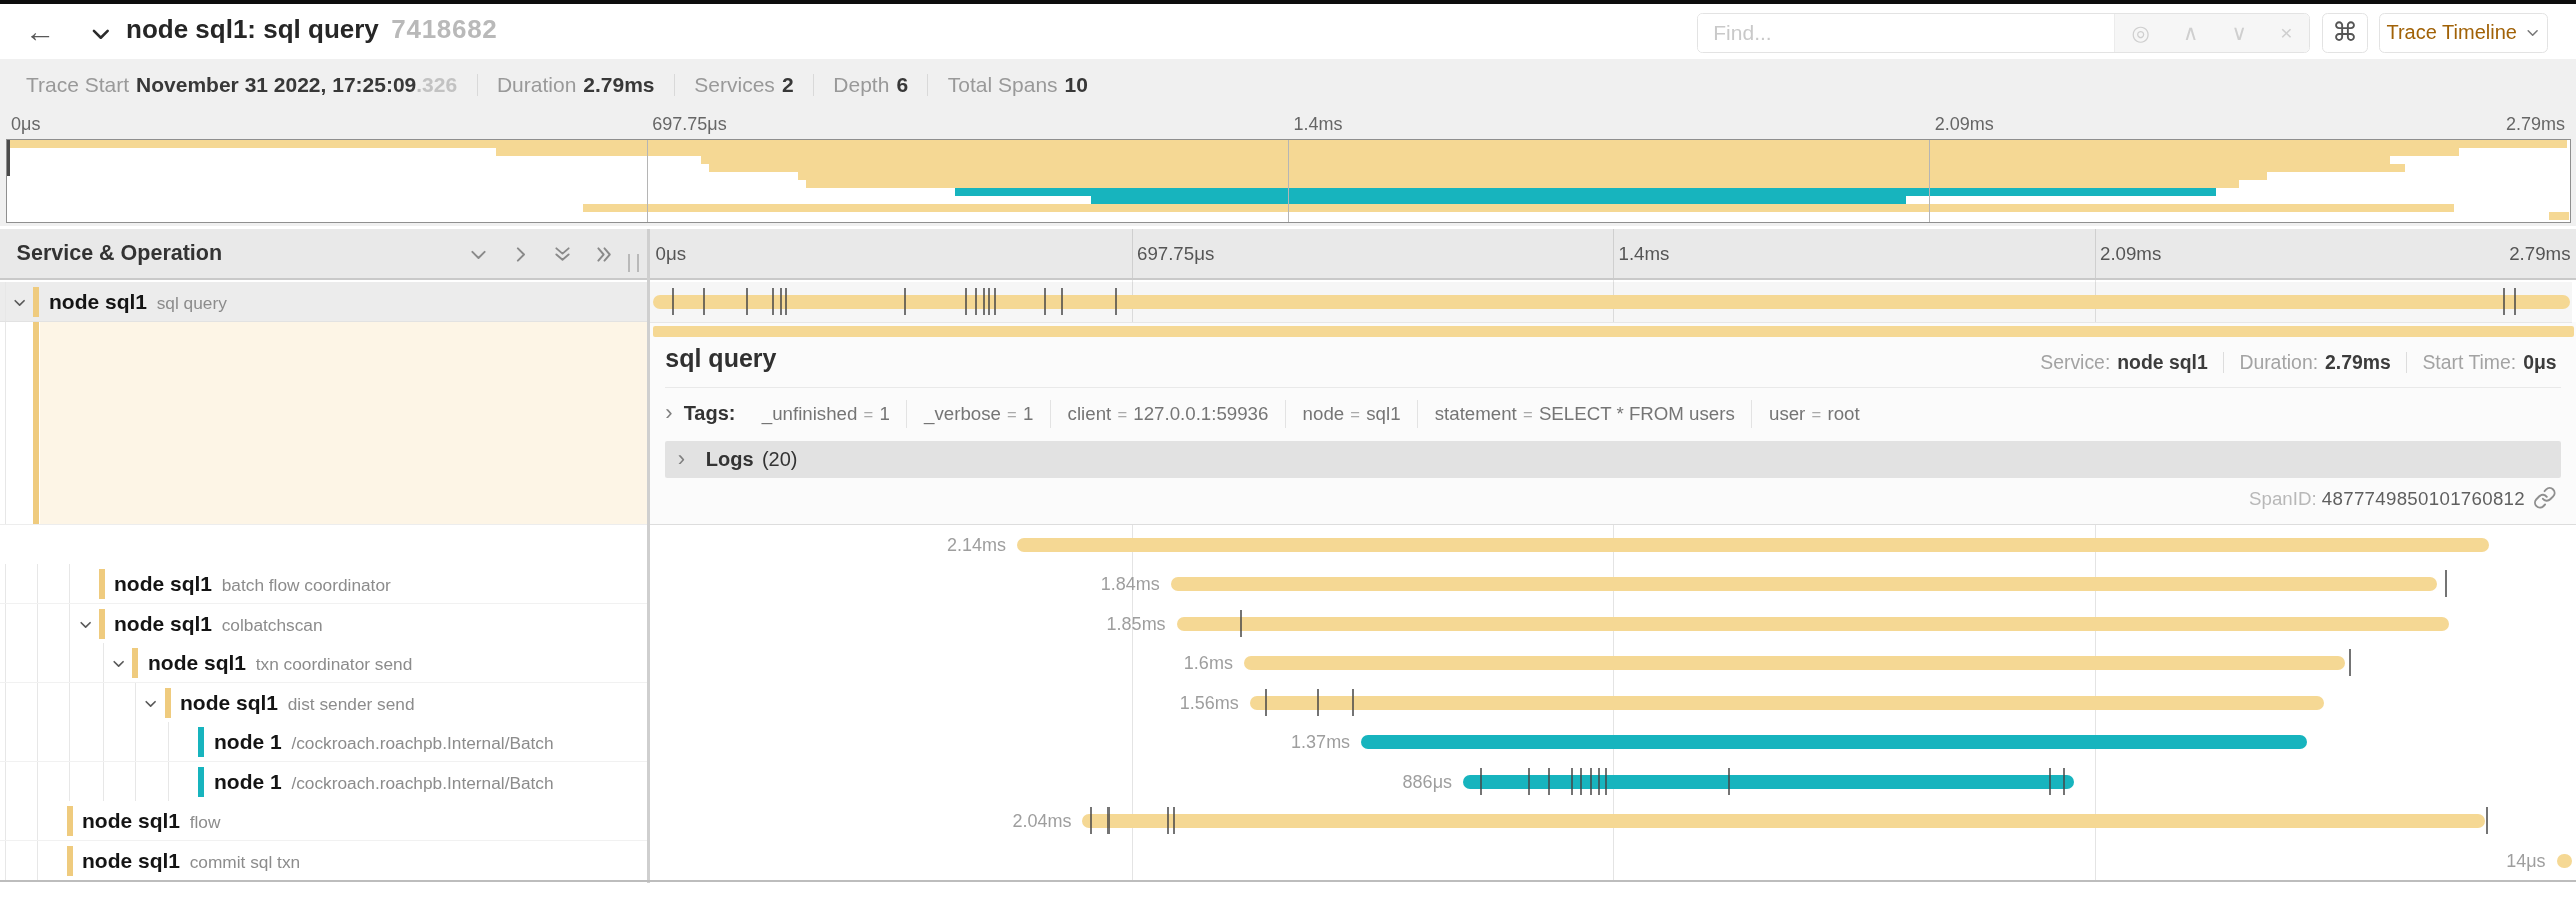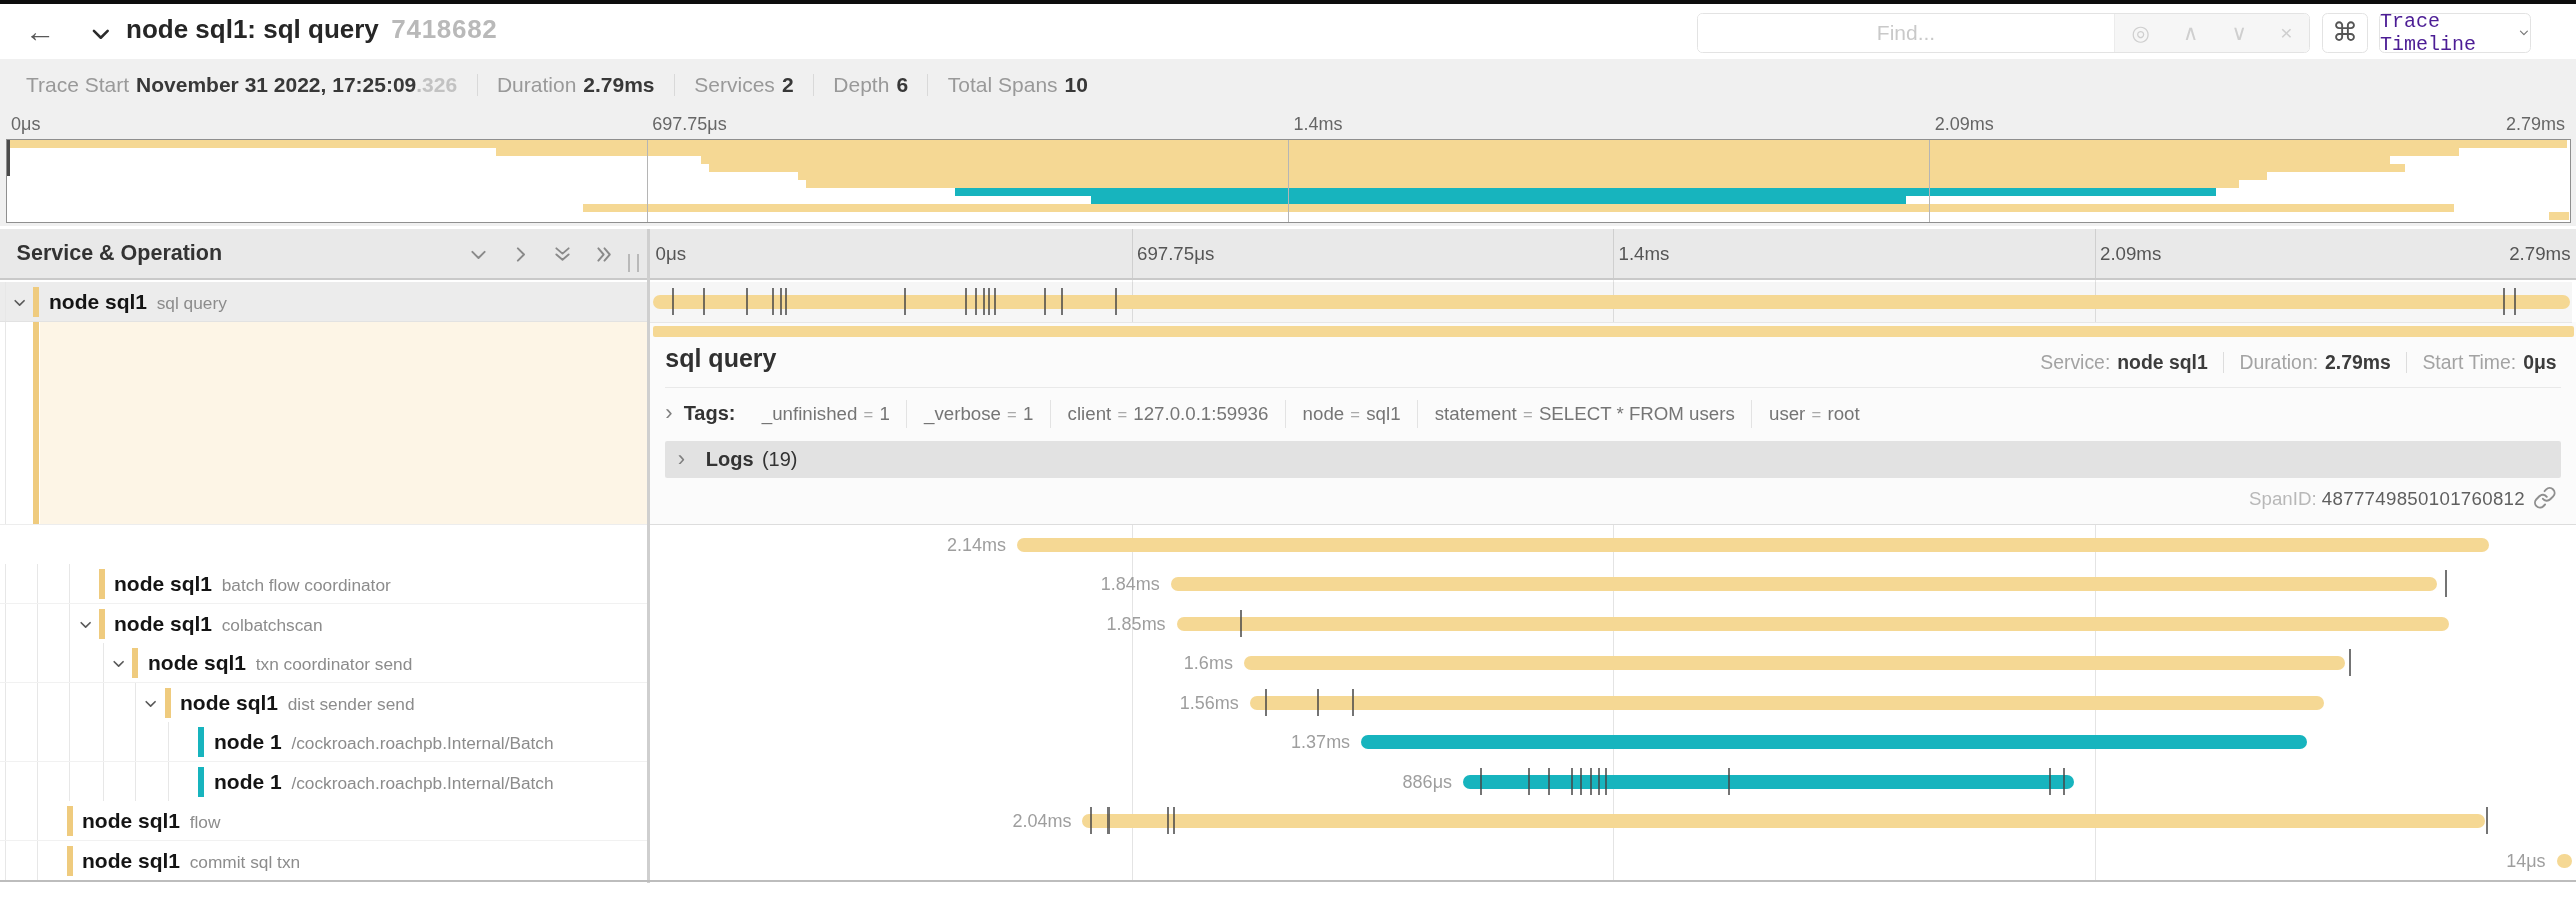--- a/index.html
+++ b/index.html
@@ -9,27 +9,27 @@
   
   .topbar{position:absolute;left:0;top:0;right:0;height:3.5px;background:#0d0d0d;}
 
   
   .header{position:absolute;left:0;top:3.5px;right:0;height:55px;background:#fff;border-bottom:0.7px solid #e8e8e8;}
   .back{position:absolute;left:25px;top:8.3px;font-size:30.5px;color:#595959;line-height:39px;}
   .title-chev{position:absolute;left:89px;top:18px;width:23.6px;height:23.6px;}
   .page-title{position:absolute;left:126px;top:10.4px;font-size:26px;font-weight:bold;color:#262626;white-space:nowrap;}
   .trace-id{color:#b9b9b9;font-weight:bold;margin-left:12.5px;font-size:26px;letter-spacing:0.7px;}
   .find-wrap{position:absolute;left:1697px;top:9px;width:613px;height:40px;border:1.4px solid #e3e3e3;border-radius:5.5px;display:flex;overflow:hidden;background:#fff;box-sizing:border-box;}
-  .find-input{flex:1;border:none;outline:none;font-size:21px;padding:0 15.3px;color:#333;background:#fff;font-family:inherit;text-align:center;}
+  .find-input{flex:1;border:none;outline:none;font-size:21px;padding:0 15.3px;color:#333;background:#fff;font-family:inherit;}
   .find-input::placeholder{color:#c9c9c9;}
   .find-suffix{width:194px;background:#f6f6f6;border-left:1.4px solid #ececec;display:flex;align-items:center;justify-content:space-around;color:#cfcfcf;font-size:21px;}
   .find-suffix span{cursor:default;}
   .btn{position:absolute;top:9px;height:40px;border:1.4px solid #e3e3e3;border-radius:5.5px;background:#fff;display:flex;align-items:center;justify-content:center;box-sizing:border-box;}
   .cmd-btn{left:2322px;width:46px;font-size:26px;color:#555;}
-  .tt-btn{left:2379px;width:152px;font-size:20px;color:#4c1d95;gap:8.3px;font-family:Liberation Mono, monospace;}
+  .tt-btn{left:2379px;width:169px;font-size:20px;color:#a16207;gap:8.3px;}
 
   
   .summary{position:absolute;left:0;top:59px;right:0;height:52px;background:#f0f0f0;display:flex;align-items:center;padding-left:26px;font-size:21px;color:#999;box-sizing:border-box;}
   .sum-val{color:#383838;font-weight:bold;margin-left:7px;white-space:pre;}
   .sum-frac{color:#c2c2c2;font-weight:bold;}
   .sum-sep{width:0;height:22px;border-left:1.4px solid #d9d9d9;margin:0 19.4px;}
 
   
   .overview{position:absolute;left:0;top:111px;right:0;height:115px;background:#f0f0f0;}
   #overview-labels{position:absolute;left:5.5px;right:5.5px;top:2.8px;height:22px;font-size:18px;color:#666;}
@@ -331,21 +331,21 @@
             <div class="tag-pill"><span>_verbose</span><span class="tag-eq">=</span><span>1</span></div>
             <div class="tag-pill"><span>client</span><span class="tag-eq">=</span><span>127.0.0.1:59936</span></div>
             <div class="tag-pill"><span>node</span><span class="tag-eq">=</span><span>sql1</span></div>
             <div class="tag-pill"><span>statement</span><span class="tag-eq">=</span><span>SELECT * FROM users</span></div>
             <div class="tag-pill"><span>user</span><span class="tag-eq">=</span><span>root</span></div>
           </div>
       </div>
       <div class="logs-row">
         <span class="acc-chev">›</span>
         <span class="logs-label">Logs</span>
-        <span class="logs-count">(19)</span>
+        <span class="logs-count">(20)</span>
       </div>
       <div class="spanid-row"><span>SpanID: </span><span class="spanid-val">4877749850101760812</span></div>
       <svg class="link-icon" width="23.6" height="23.6" viewBox="0 0 24 24" fill="none" stroke="#8f8f8f" stroke-width="2" stroke-linecap="round" stroke-linejoin="round">
           <path d="M10 13a5 5 0 0 0 7.54.54l3-3a5 5 0 0 0-7.07-7.07l-1.72 1.71"></path>
           <path d="M14 11a5 5 0 0 0-7.54-.54l-3 3a5 5 0 0 0 7.07 7.07l1.71-1.71"></path>
         </svg>
     </div>
   <div class="time-row sel" style="top: 2.1px;">
         <div class="tbar" style="left: 0.15%; width: 99.75%; background: rgb(245, 216, 148);"></div>
         <div class="ttick" style="left: 1.15%;"></div>

